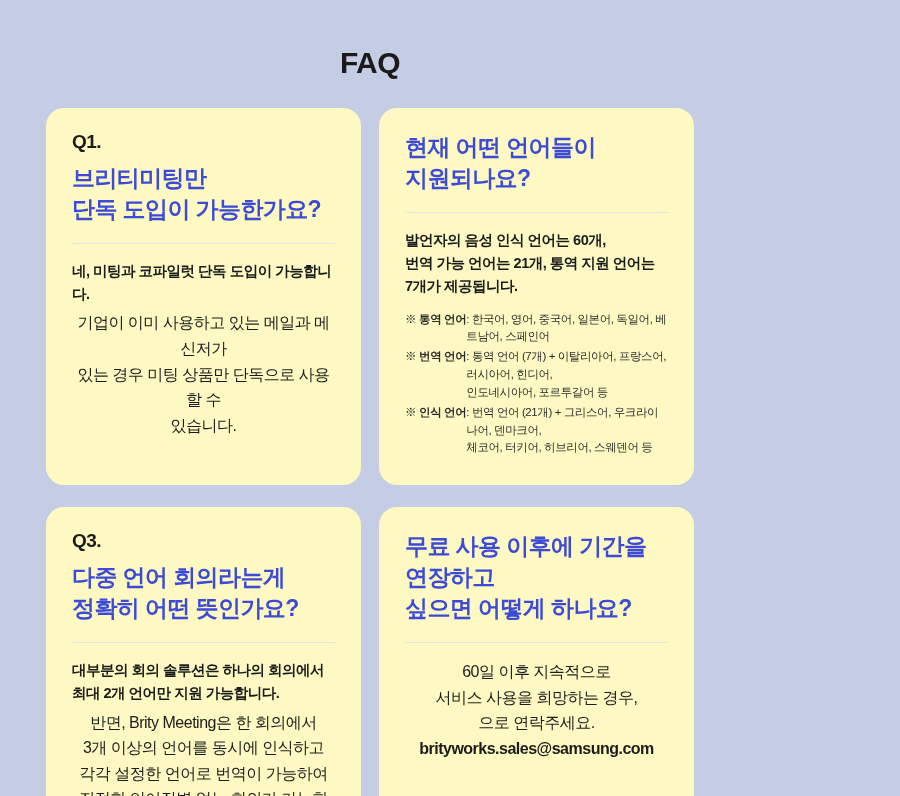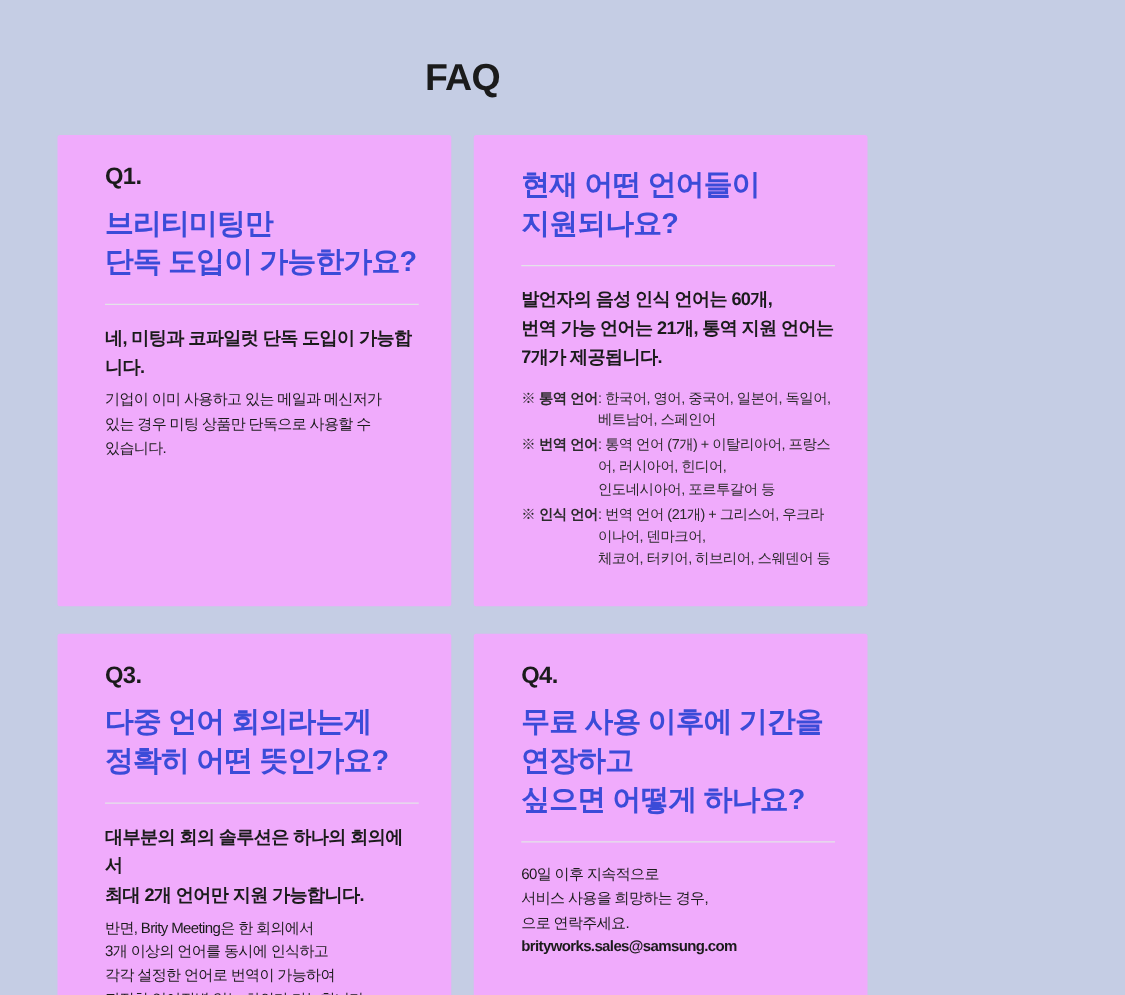--- a/index.html
+++ b/index.html
@@ -30,24 +30,24 @@
     padding-top: 46px;
     padding-bottom: 28px;
   }
   .faq-grid {
     display: grid;
     grid-template-columns: 1fr 1fr;
     grid-template-rows: auto auto;
     gap: 22px 18px;
   }
   .card {
-    background: #f0abfc;
-    border-radius: 2px;
+    background: #fef9c3;
+    border-radius: 18px;
     box-sizing: border-box;
-    padding: 24px 26px 26px 38px;
+    padding: 24px 26px 26px 26px;
     position: relative;
   }
   .card-q-num {
     font-size: 19px;
     font-weight: bold;
     letter-spacing: -0.5px;
     color: #1b1b1b;
     margin: 0 0 10px 0;
     line-height: 1.1;
   }
@@ -68,27 +68,28 @@
   .answer-strong {
     font-size: 14.5px;
     font-weight: bold;
     letter-spacing: -0.5px;
     line-height: 1.6;
     color: #1b1b1b;
     margin: 0;
     white-space: pre-line;
   }
   .answer-normal {
-    font-size: 12px;
+    font-size: 16px;
     font-weight: normal;
     letter-spacing: -0.5px;
     line-height: 1.6;
     color: #1b1b1b;
     margin: 0;
     white-space: pre-line;
+    text-align: center;
   }
   .answer-normal.spaced {
     margin-top: 4px;
   }
   .notes {
     margin-top: 12px;
   }
   .note-row {
     display: flex;
     align-items: flex-start;
@@ -174,21 +175,20 @@
       <hr class="divider">
       <p class="answer-strong">대부분의 회의 솔루션은 하나의 회의에서
 최대 2개 언어만 지원 가능합니다.</p>
       <p class="answer-normal spaced">반면, Brity Meeting은 한 회의에서
 3개 이상의 언어를 동시에 인식하고
 각각 설정한 언어로 번역이 가능하여
 진정한 언어장벽 없는 회의가 가능합니다.</p>
     </div>
 
     <div class="card" id="card-q4">
-      <div class="card-q-num">Q4.</div>
       <div class="card-question">무료 사용 이후에 기간을 연장하고
 싶으면 어떻게 하나요?</div>
       <hr class="divider">
       <p class="answer-normal">60일 이후 지속적으로
 서비스 사용을 희망하는 경우,</p>
       <p class="answer-normal">으로 연락주세요.</p>
       <p class="answer-normal email">brityworks.sales@samsung.com</p>
     </div>
 
   </div>

